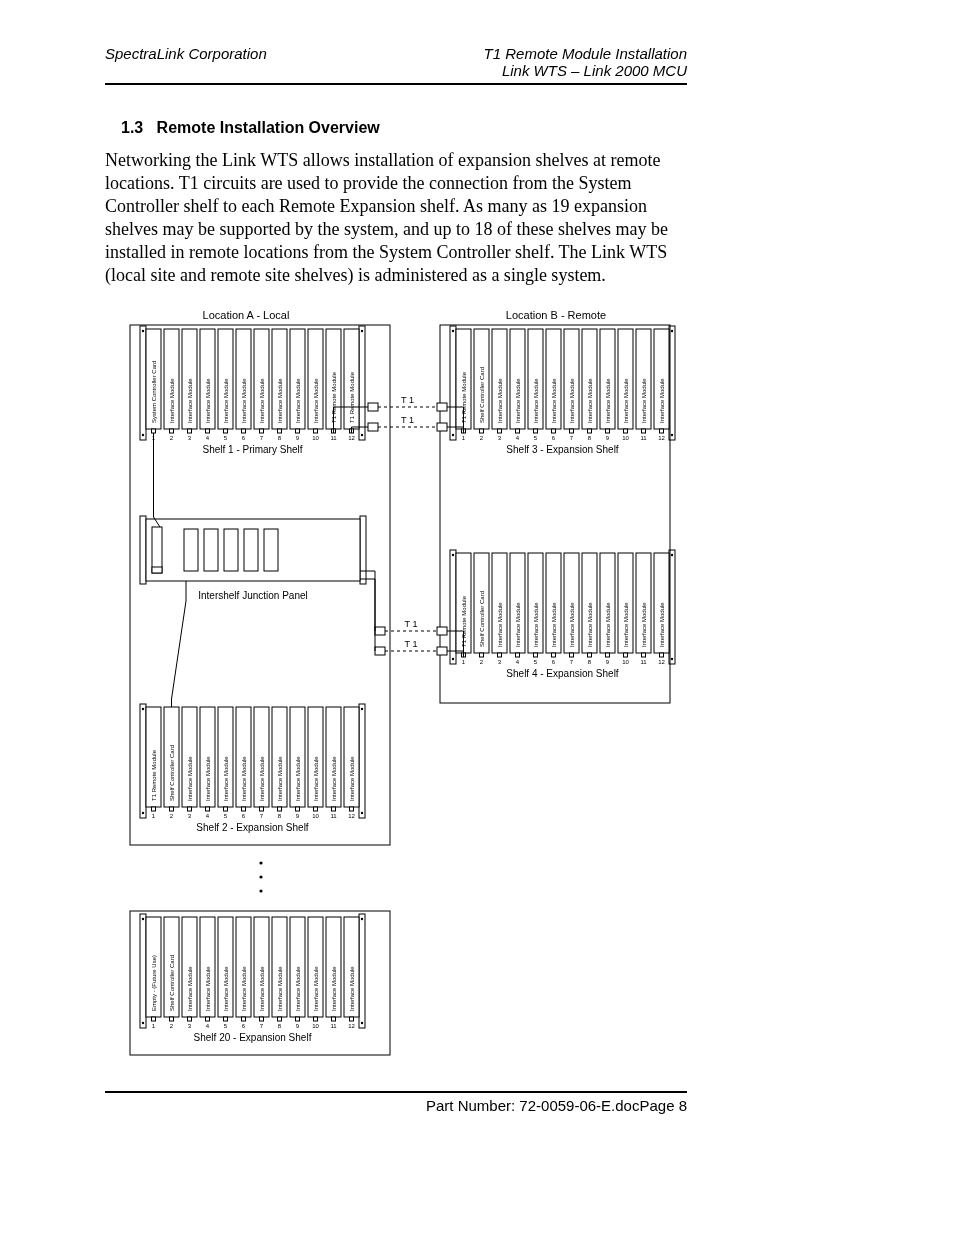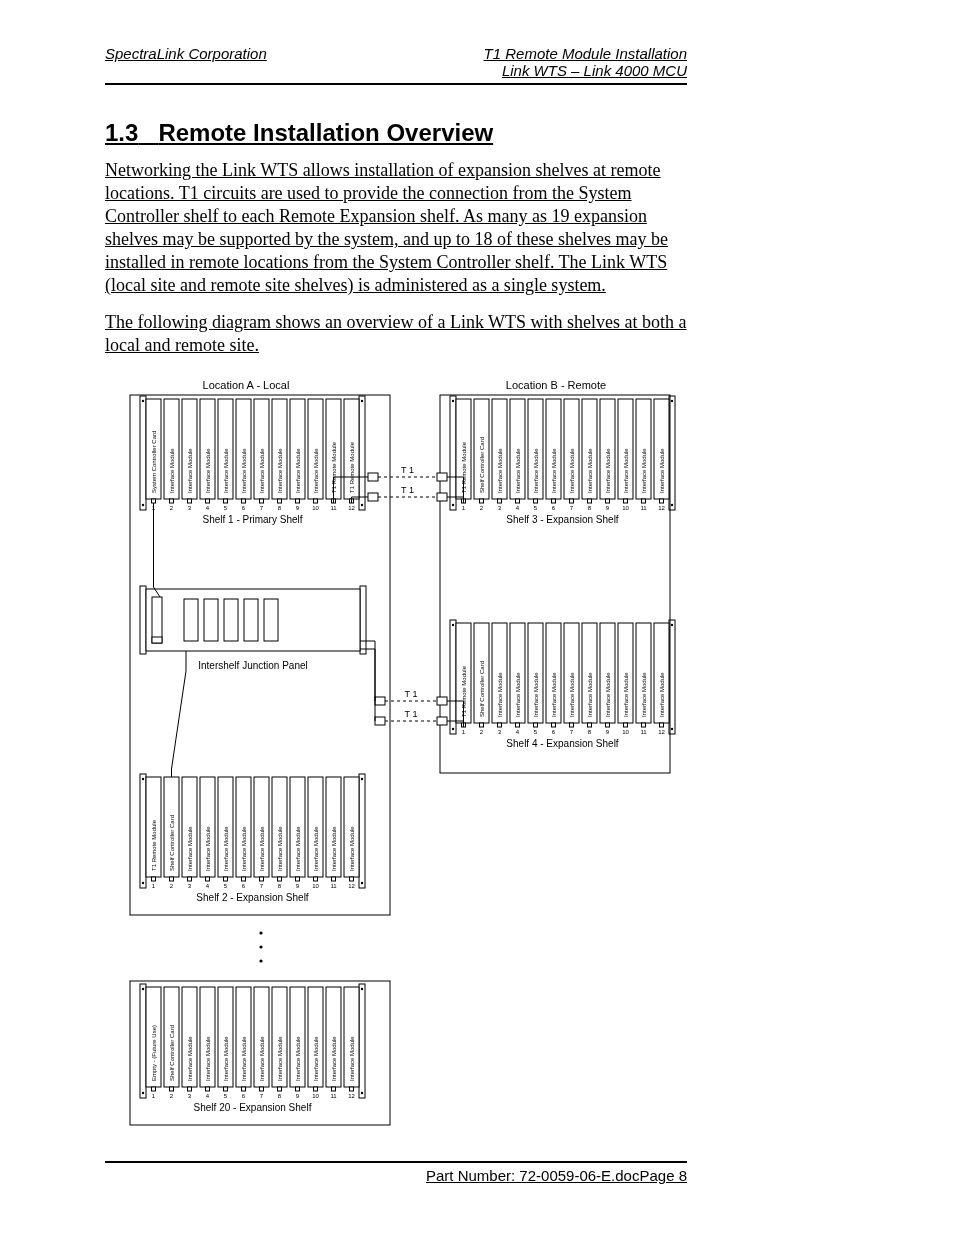--- a/index.html
+++ b/index.html
@@ -9,43 +9,42 @@
     font-family: "Times New Roman", Times, serif;
     color: #000;
     width: 954px;
   }
   .page {
     width: 792px;
     min-height: 1235px;
     padding: 45px 105px 40px 105px;
     box-sizing: border-box;
     position: relative;
-    text-decoration: underline;
   }
   .header-row {
     display: flex;
     justify-content: space-between;
     align-items: flex-start;
     font-style: italic;
     font-family: Arial, Helvetica, sans-serif;
     font-size: 15px;
   }
   .header-right {
     text-align: right;
   }
   .header-rule {
     border: none;
     border-top: 2px solid #000;
     margin: 4px 0 0 0;
   }
   .section-title {
     font-family: Arial, Helvetica, sans-serif;
     font-weight: bold;
-    font-size: 24px;
-    margin: 34px 0 12px 0;
+    font-size: 16px;
+    margin: 34px 0 12px 16px;
   }
   .body-text {
     font-size: 18px;
     line-height: 1.28;
     margin: 0 0 14px 0;
   }
   .diagram-wrap {
     margin-top: 20px;
     width: 100%;
   }
@@ -70,32 +69,31 @@
 </style>
 </head>
 <body>
 
 <div class="page">
 
   <div class="header-row">
     <div>SpectraLink Corporation</div>
     <div class="header-right">
       <div>T1 Remote Module Installation</div>
-      <div>Link WTS – Link 4000 MCU</div>
+      <div>Link WTS – Link 2000 MCU</div>
     </div>
   </div>
   <hr class="header-rule">
 
   <h2 class="section-title">
     <span>1.3</span>&nbsp;&nbsp;
     <span>Remote Installation Overview</span>
   </h2>
 
   <p class="body-text"> Networking the Link WTS allows installation of expansion shelves at remote locations. T1 circuits are used to provide the connection from the System Controller shelf to each Remote Expansion shelf.  As many as 19 expansion shelves may be supported by the system, and up to 18 of these shelves may be installed in remote locations from the System Controller shelf.  The Link WTS (local site and remote site shelves) is administered as a single system.</p>
-  <p class="body-text">The following diagram shows an overview of a Link WTS with shelves at both a local and remote site.</p>
 
   <div class="diagram-wrap">
     <svg id="diagram-svg" width="560" height="770" viewBox="0 0 560 770">
         <g>
           <text x="130" y="12" class="loc-title" text-anchor="middle">Location A - Local</text>
           <text x="440" y="12" class="loc-title" text-anchor="middle">Location B - Remote</text>
           <rect x="24" y="19" width="6" height="114" fill="#fff" stroke="#000" stroke-width="1"></rect>
           <rect x="243" y="19" width="6" height="114" fill="#fff" stroke="#000" stroke-width="1"></rect>
           <circle cx="27" cy="24" r="1.2" fill="#000"></circle>
           <circle cx="246" cy="24" r="1.2" fill="#000"></circle>

